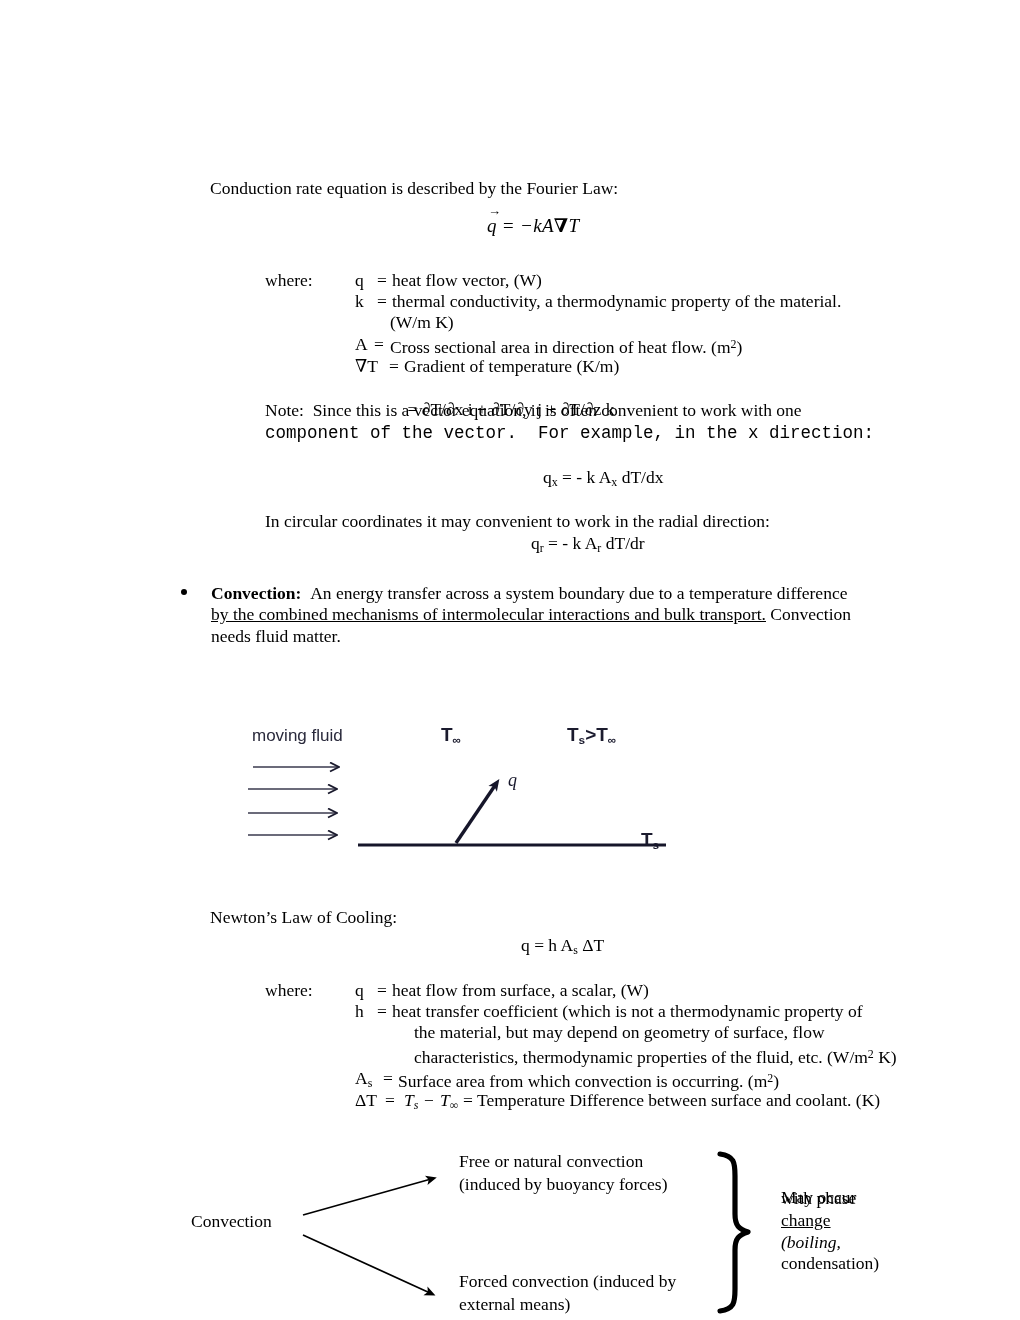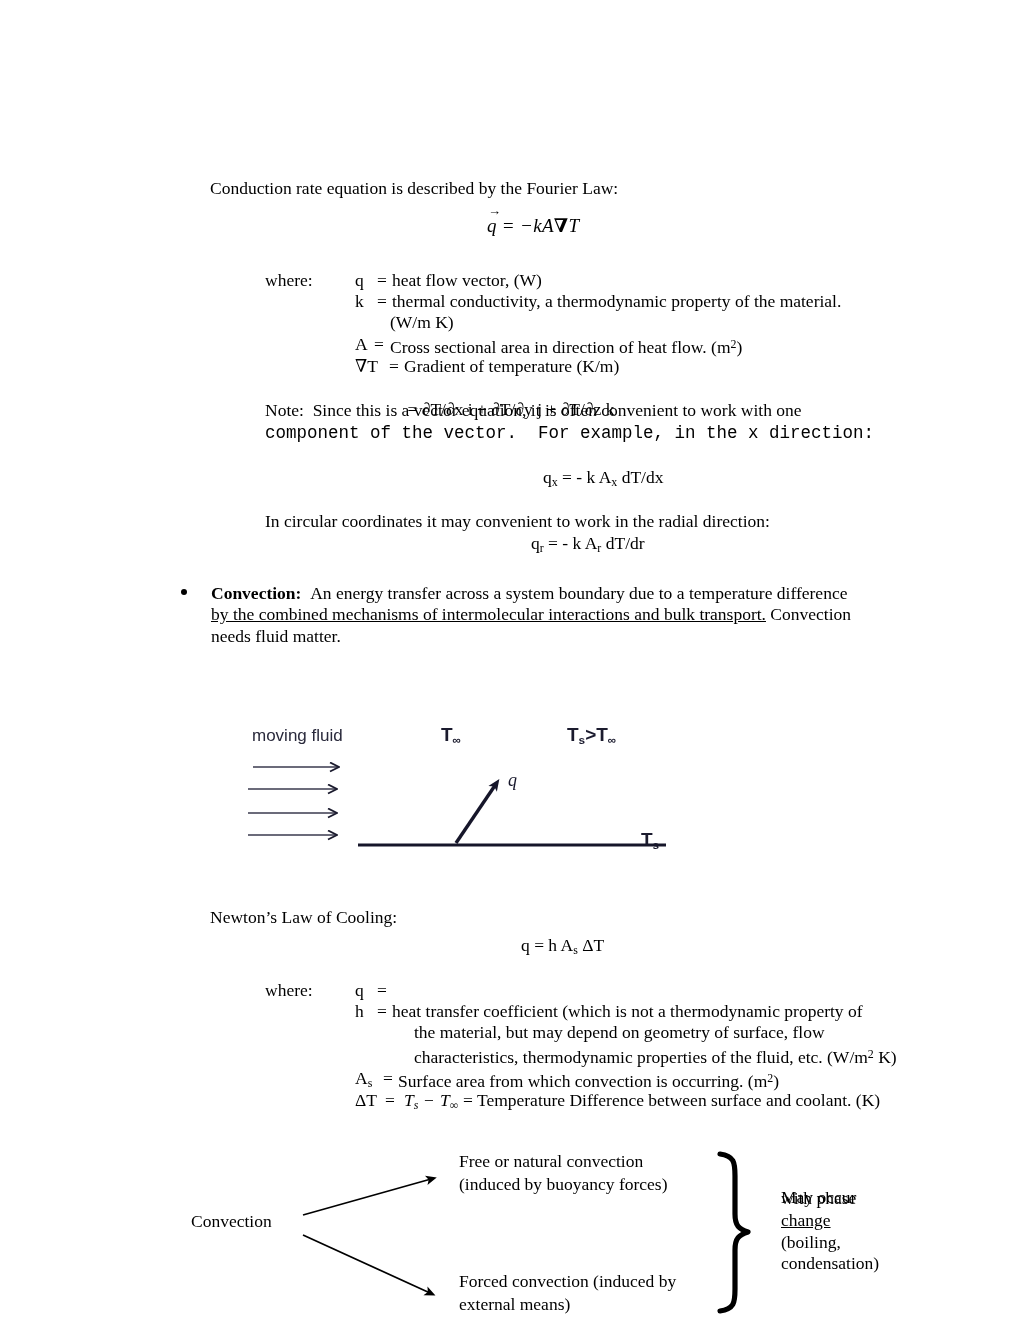--- a/index.html
+++ b/index.html
@@ -177,20 +177,21 @@
   </svg>
 
   <div class="abs txt" style="left:210px; top:907px;">Newton’s Law of Cooling:</div>
 
   <div class="abs txt" style="left:521px; top:935px;"><span>q = h A</span><sub>s</sub><span> ΔT</span></div>
 
   <div class="abs txt" style="left:265px; top:980px;">where:</div>
 
   <div class="abs txt" style="left:355px; top:980px;">q</div>
   <div class="abs txt" style="left:377px; top:980px;">=</div>
+  <div class="abs txt" style="left:392px; top:980px;">heat flow from surface, a scalar, (W)</div>
 
   <div class="abs txt" style="left:355px; top:1001px;">h</div>
   <div class="abs txt" style="left:377px; top:1001px;">=</div>
   <div class="abs txt" style="left:392px; top:1001px;">heat transfer coefficient (which is not a thermodynamic property of</div>
 
   <div class="abs txt" style="left:414px; top:1022px;">the material, but may depend on geometry of surface, flow</div>
 
   <div class="abs txt" style="left:414px; top:1044px;"><span>characteristics, thermodynamic properties of the fluid, etc. (W/m</span><sup>2</sup><span> K)</span></div>
 
   <div class="abs txt" style="left:355px; top:1068px;"><span>A</span><sub>s</sub></div>
@@ -222,16 +223,16 @@
   <div class="abs txt" style="left:459px; top:1271px;">Forced convection (induced by</div>
   <div class="abs txt" style="left:459px; top:1294px;">external means)</div>
 
   <svg class="abs" style="left:714px; top:1150px;" width="54" height="165" viewBox="0 0 54 165">
     <path d="M6,4 C20,6 21,12 21,26 L21,64 C21,76 25,79 34,82 C25,85 21,88 21,100 L21,139 C21,153 20,159 6,161" fill="none" stroke="#000" stroke-width="5.2" stroke-linecap="round" stroke-linejoin="round"></path>
   </svg>
 
   <div class="abs txt" style="left:781px; top:1167px;margin-top:20px;">May occur</div>
   <div class="abs txt" style="left:781px; top:1188px;">with phase</div>
   <div class="abs txt" style="left:781px; top:1210px;text-decoration:underline;">change</div>
-  <div class="abs txt" style="left:781px; top:1232px;">(boiling,</div>
+  <div class="abs txt" style="left:781px; top:1232px;font-style:italic;">(boiling,</div>
   <div class="abs txt" style="left:781px; top:1253px;">condensation)</div>
 
 </div>
 
 </body></html>

